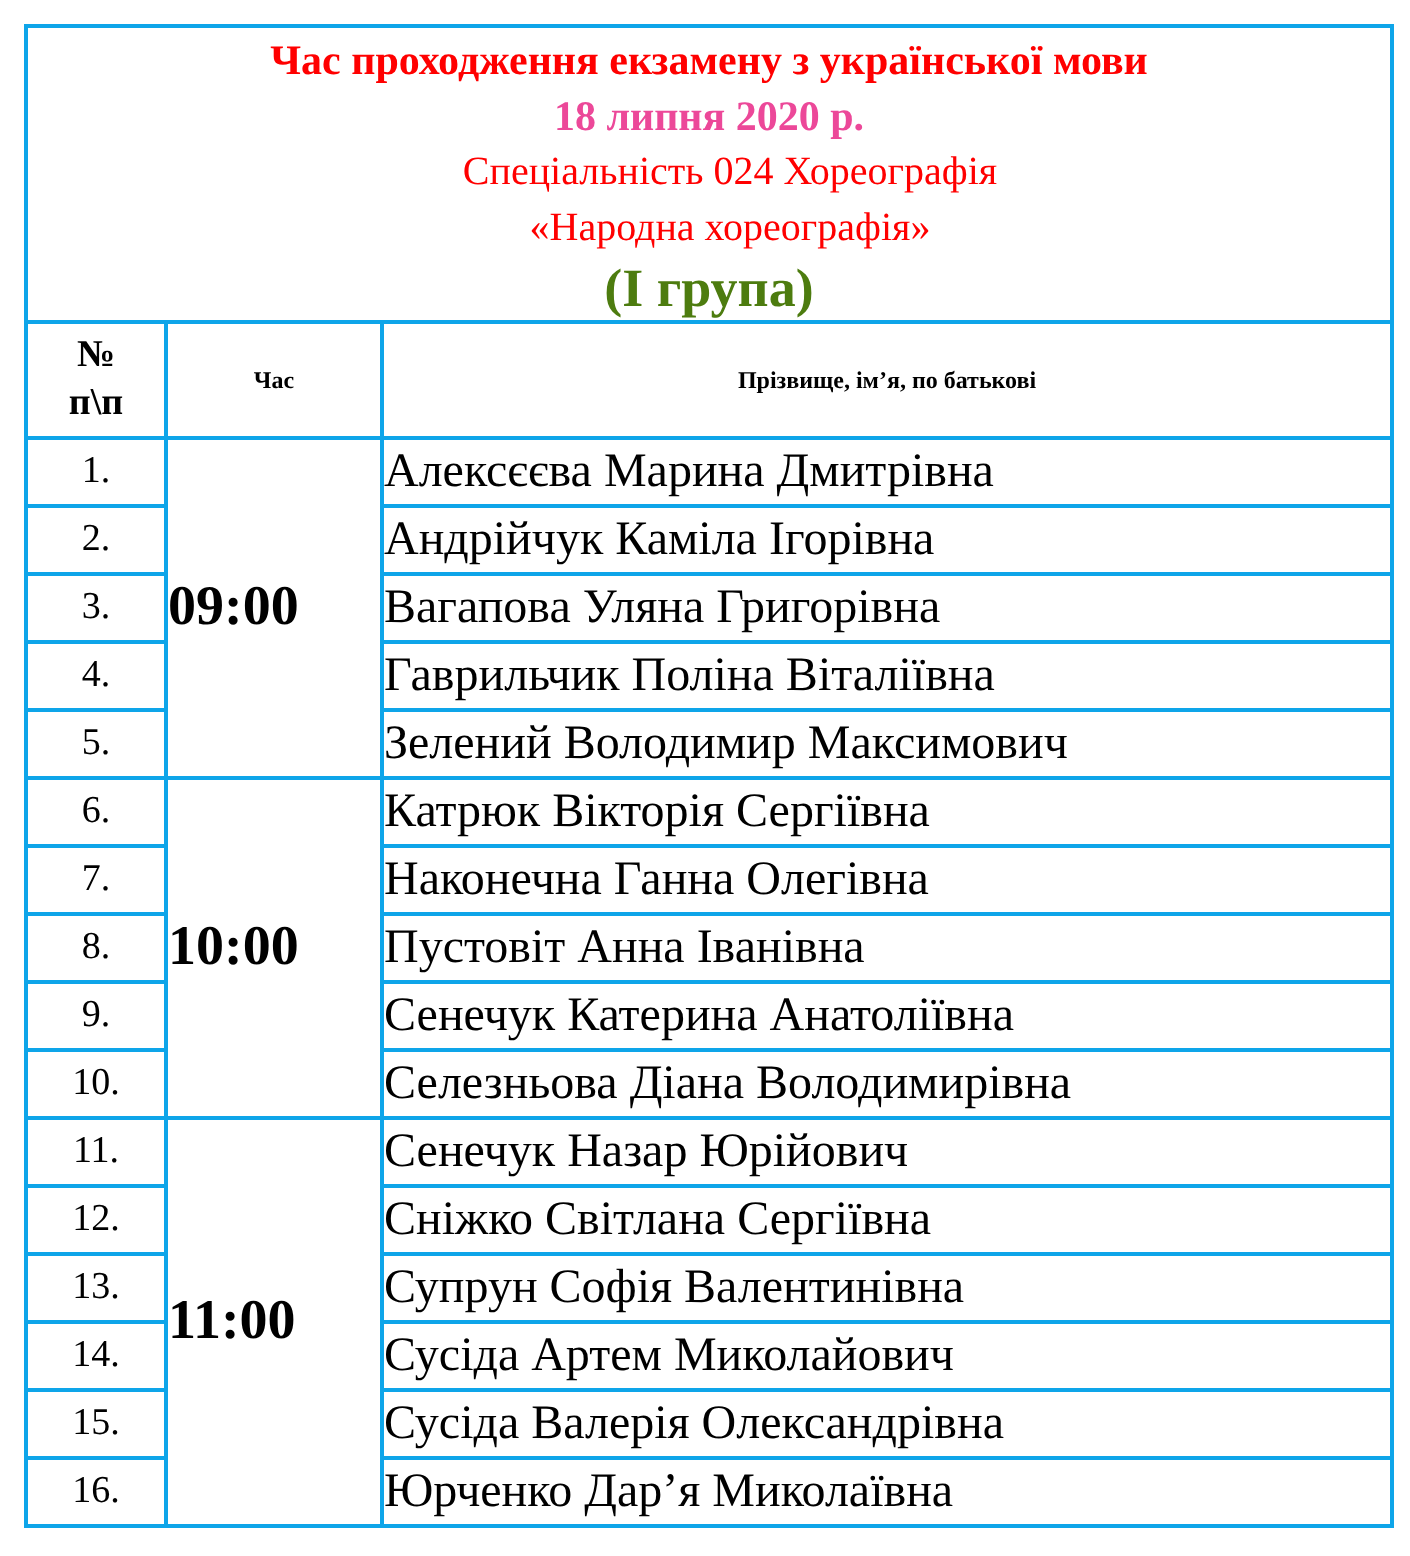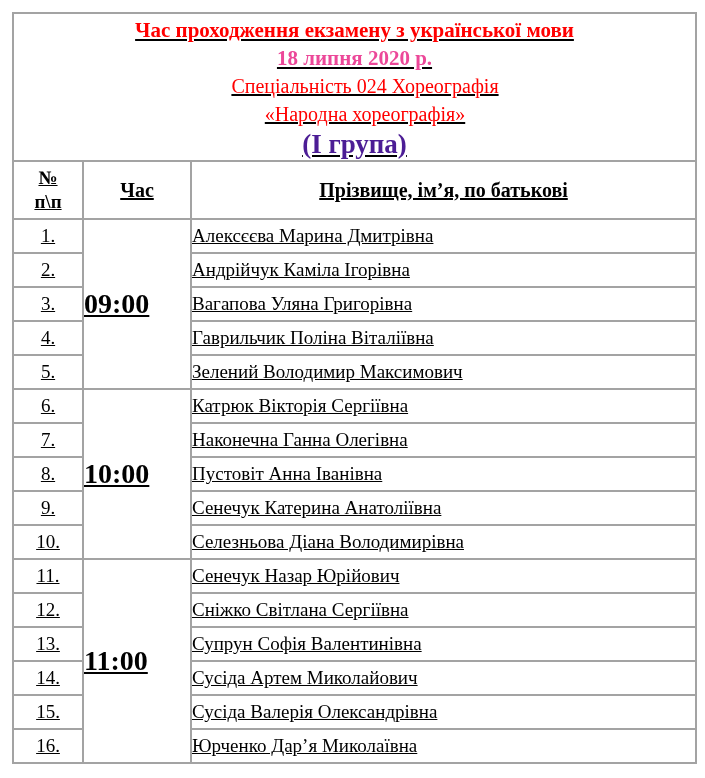--- a/index.html
+++ b/index.html
@@ -18,24 +18,23 @@
     background: #ffffff;
     overflow: hidden;
   }
   table.doc-table {
     border-collapse: collapse;
     table-layout: fixed;
     width: 683px;
     margin: 12px 10px 12px 12px;
   }
   table.doc-table td, table.doc-table th {
-    border: 2px solid #a3a3a3;
+    border: 2px solid #0ea5e9;
     padding: 0;
     vertical-align: middle;
-    text-decoration: underline;
   }
   .col-num-w  { width: 70px; }
   .col-time-w { width: 108px; }
   .col-name-w { width: 505px; }
 
   
   .title-cell {
     height: 148px;
     text-align: center;
     padding: 8px 4px 6px 4px;
@@ -63,57 +62,57 @@
     height: 58px;
     font-weight: bold;
     text-align: center;
     vertical-align: middle;
   }
   .header-num {
     font-size: 19px;
     line-height: 24px;
   }
   .header-time, .header-name {
-    font-size: 20px;
+    font-size: 12px;
   }
 
   
   tbody tr { height: 34px; }
   td.col-num {
     text-align: center;
     font-size: 19px;
   }
   td.col-time {
     font-weight: bold;
     font-size: 28px;
   }
   td.col-name {
     text-align: left;
-    font-size: 19px;
+    font-size: 24px;
     padding-left: 10px;
   }
 </style>
 </head>
 <body>
 
 <div class="page">
   <table class="doc-table">
     <colgroup>
       <col class="col-num-w">
       <col class="col-time-w">
       <col class="col-name-w">
     </colgroup>
     <thead>
       <tr>
         <td class="title-cell" colspan="3">
           <div class="title-line-1" style="color: rgb(255, 0, 0);">Час проходження екзамену з української мови</div>
           <div class="title-line-2" style="color: #ec4899;">18 липня 2020 р.</div>
           <div class="title-line-3" style="color: rgb(255, 0, 0);">Спеціальність 024 Хореографія</div>
           <div class="title-line-4" style="color: rgb(255, 0, 0);">«Народна хореографія»</div>
-          <div class="title-line-5" style="color: #4c1d95;">(І група)</div>
+          <div class="title-line-5" style="color: #4d7c0f;">(І група)</div>
         </td>
       </tr>
       <tr class="header-row">
         <th class="header-num">
           <div>№</div>
           <div>п\п</div>
         </th>
         <th class="header-time">Час</th>
         <th class="header-name">Прізвище, ім’я, по батькові</th>
       </tr>

